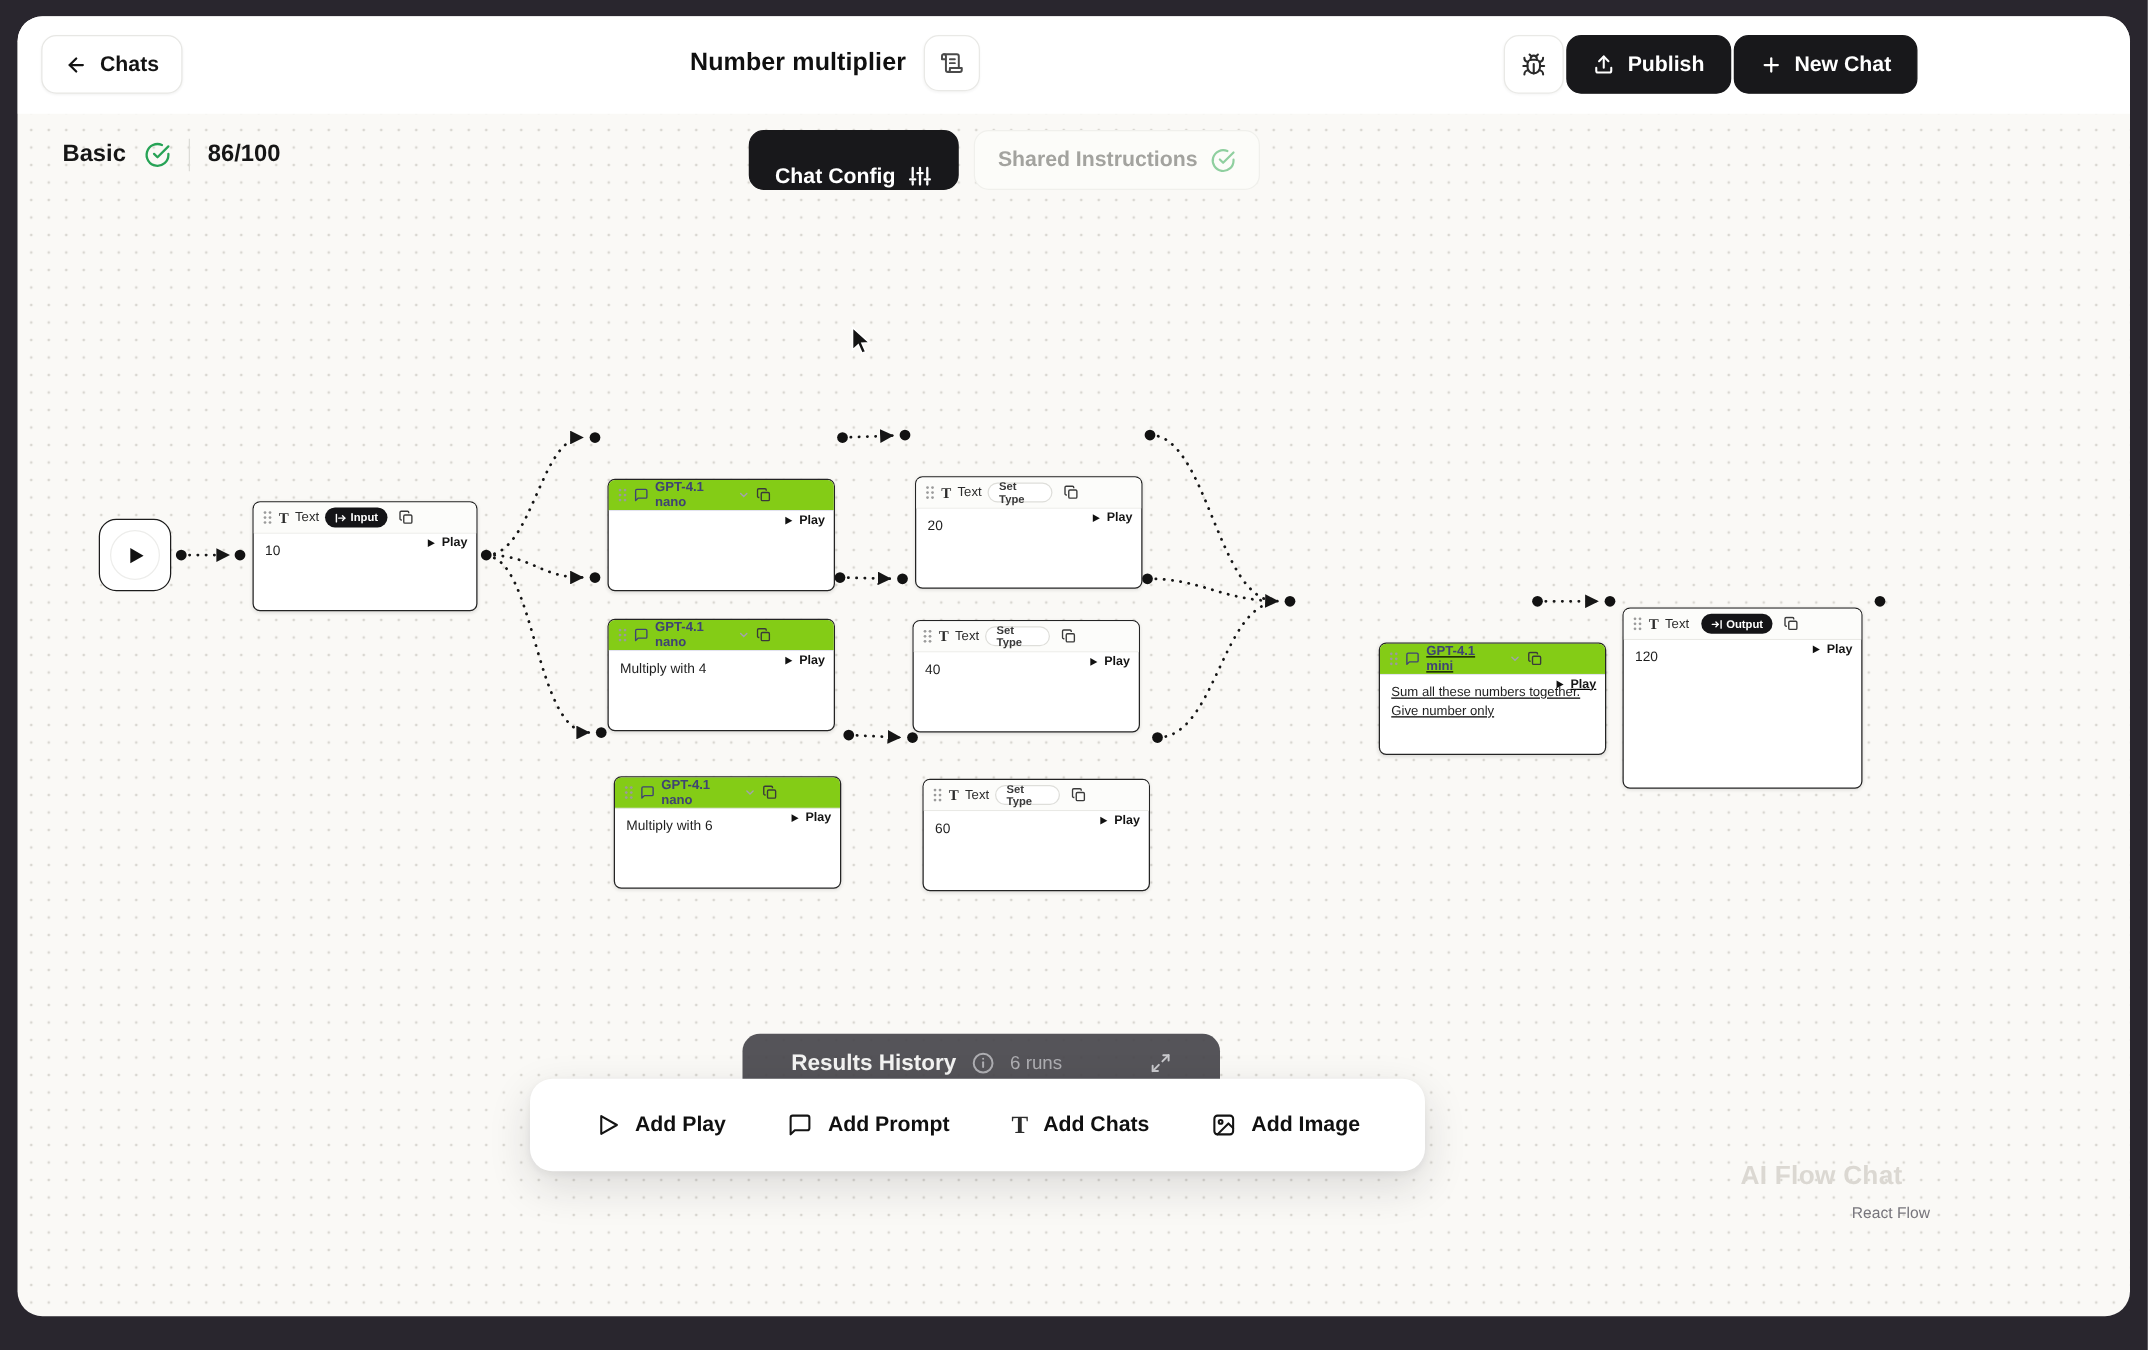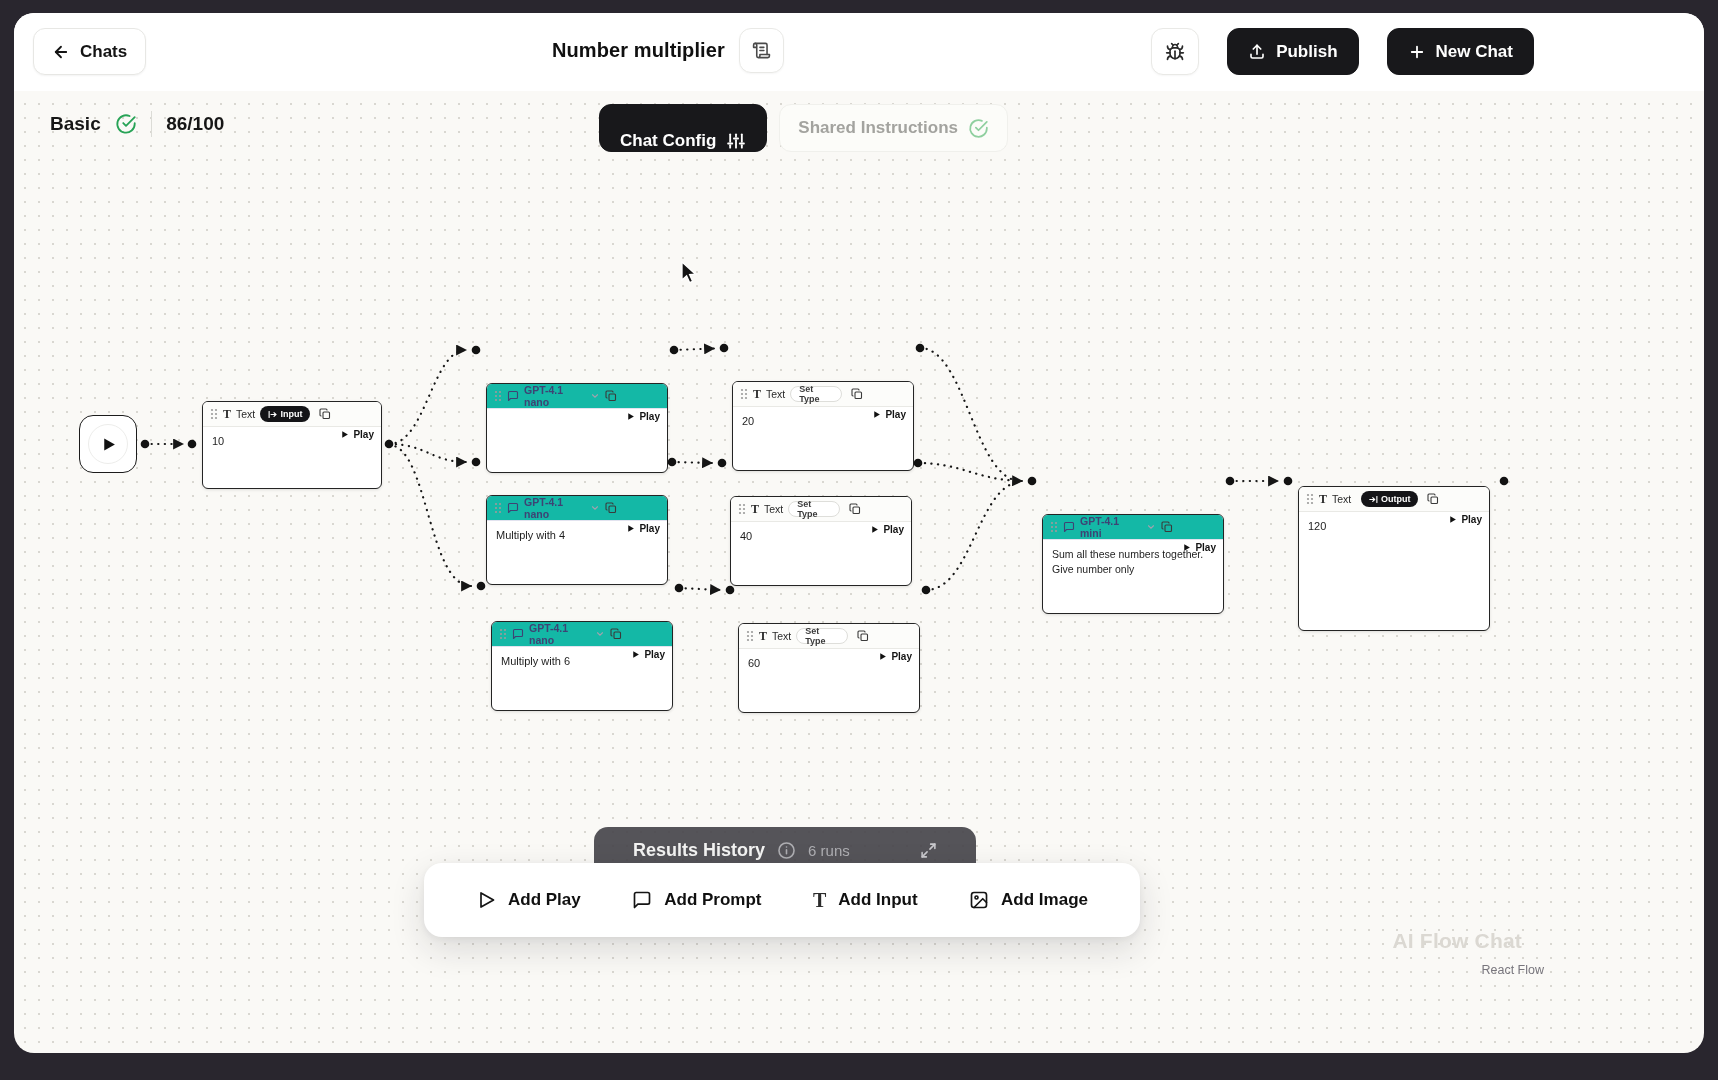--- a/index.html
+++ b/index.html
@@ -15,21 +15,21 @@
   .btn { display:inline-flex; align-items:center; gap:10px; border-radius:12px; height:47px;
          cursor:pointer; font-weight:700; white-space:nowrap; }
   .btn-ghost { background:#fff; border:1px solid #e7e7e4; box-shadow:0 1px 2px rgba(0,0,0,.05); color:#141414; }
   .btn-dark  { background:#18181b; color:#fff; border:1px solid #18181b; }
   .back-btn  { position:absolute; left:19px; top:15px; padding:0 18px; font-size:17px; }
   .title-group { position:absolute; left:538px; top:15px; display:flex; align-items:center; gap:14px; }
   .page-title { font-size:20px; font-weight:800; color:#101010; letter-spacing:.1px; }
   .icon-btn { width:45px; height:45px; display:inline-flex; align-items:center; justify-content:center;
               border-radius:12px; background:#fff; border:1px solid #e9e9e6; box-shadow:0 1px 2px rgba(0,0,0,.04);
               color:#4a4a4a; cursor:pointer; }
-  .topbar-right { position:absolute; right:170px; top:15px; display:flex; align-items:flex-start; gap:28px; }
+  .topbar-right { position:absolute; right:170px; top:15px; display:flex; align-items:flex-start; gap:2px; }
   .topbar-right .icon-btn { width:48px; height:47px; }
   .pub-btn, .new-btn { padding:0 20px; font-size:17px; }
 
   
   .canvas { position:absolute; left:0; right:0; top:78px; bottom:0;
             background-image:radial-gradient(circle,#d9d7d1 1px, transparent 1.3px);
             background-size:14px 14px; background-position:4px 6px; }
 
   .status-row { position:absolute; left:36px; top:20px; display:flex; align-items:center; gap:14px; }
   .tier-label { font-size:19px; font-weight:600; color:#161616; }
@@ -39,21 +39,21 @@
   .config-row { position:absolute; left:585px; top:13px; display:flex; align-items:center; gap:12px; }
   .chat-config { padding:0 20px; font-size:17px; height:48px;align-items:flex-end; }
   .shared-instr { background:#fcfcf9; border:1px solid #f0f0ec; color:#a3a39f; font-weight:700;
                   font-size:17px; height:48px; padding:0 18px; box-shadow:none; }
 
   
   .node { position:absolute; background:#fff; border:1.3px solid #242424; border-radius:6px;
           box-shadow:0 1px 3px rgba(25,25,25,.12); display:flex; flex-direction:column; z-index:10; }
   .node-header { display:flex; align-items:center; gap:5px; padding:0 7px; height:25px; flex:0 0 25px;
                  border-bottom:1px solid #e9e9e5; border-radius:5px 5px 0 0; background:#fcfcfa; }
-  .node.prompt .node-header { background:#14b8a6; border-bottom-color:#e2e3ef; }
+  .node.prompt .node-header { background:#84cc16; border-bottom-color:#e2e3ef; }
   .drag-dots { color:#9b9b9b; display:inline-flex; cursor:grab; }
   .t-glyph { font-family:"Liberation Serif","DejaVu Serif",serif; font-size:12px; font-weight:600; color:#2c2c2c; }
   .ntype { font-size:10.5px; font-weight:400; color:#2b2b2b; }
   .model-name { font-size:10.5px; font-weight:700; color:#3e4374; }
   .chev { color:#a2a2ad; display:inline-flex; }
   .pill-dark { margin-left:auto; background:#141417; color:#fff; font-size:9px; font-weight:700;
                height:16px; border-radius:9px; display:inline-flex; align-items:center; gap:3px; padding:0 8px; cursor:pointer; }
   .pill-light { margin-left:auto; background:#fff; border:1px solid #dededa; color:#3a3a3a; font-size:9px;
                 font-weight:600; height:16px; border-radius:9px; display:inline-flex; align-items:center; padding:0 8px; cursor:pointer; }
   .copy-ic { color:#3a3a3a; display:inline-flex; cursor:pointer; margin-left:4px; }
@@ -516,21 +516,21 @@
         <span class="nplay">
             <svg width="9" height="9" viewBox="0 0 24 24" fill="#111">
               <path d="M6 3.5l15 8.5-15 8.5z"></path>
             </svg>
             <span>Play</span>
           </span>
       </div>
       <div class="node-body">60</div>
     </div>
 
-    <div class="node prompt" style="left:1028px; top:423px; width:182px; height:100px;">
+    <div class="node prompt" style="left:1089px; top:423px; width:182px; height:90px;text-decoration:underline;">
       <div class="node-header">
         <span class="drag-dots">
             <svg width="8" height="12" viewBox="0 0 8 12">
               <g fill="#9b9b9b">
                 <circle cx="2" cy="2" r="1.1"></circle>
                 <circle cx="6" cy="2" r="1.1"></circle>
                 <circle cx="2" cy="6" r="1.1"></circle>
                 <circle cx="6" cy="6" r="1.1"></circle>
                 <circle cx="2" cy="10" r="1.1"></circle>
                 <circle cx="6" cy="10" r="1.1"></circle>
@@ -649,21 +649,21 @@
       <div class="tool-item">
         <span>
           <svg width="20" height="20" viewBox="0 0 24 24" fill="none" stroke="#141414" stroke-width="2" stroke-linejoin="round">
               <path d="M21 15a2 2 0 0 1-2 2H7l-4 4V5a2 2 0 0 1 2-2h14a2 2 0 0 1 2 2z"></path>
             </svg>
         </span>
         <span>Add Prompt</span>
       </div>
       <div class="tool-item">
         <span class="t-glyph">T</span>
-        <span>Add Input</span>
+        <span>Add Chats</span>
       </div>
       <div class="tool-item">
         <span>
           <svg width="20" height="20" viewBox="0 0 24 24" fill="none" stroke="#141414" stroke-width="2" stroke-linecap="round" stroke-linejoin="round">
               <rect x="3" y="3" width="18" height="18" rx="3"></rect>
               <circle cx="9" cy="9" r="1.8"></circle>
               <path d="M21 15l-4.5-4.5L6 21"></path>
             </svg>
         </span>
         <span>Add Image</span>

